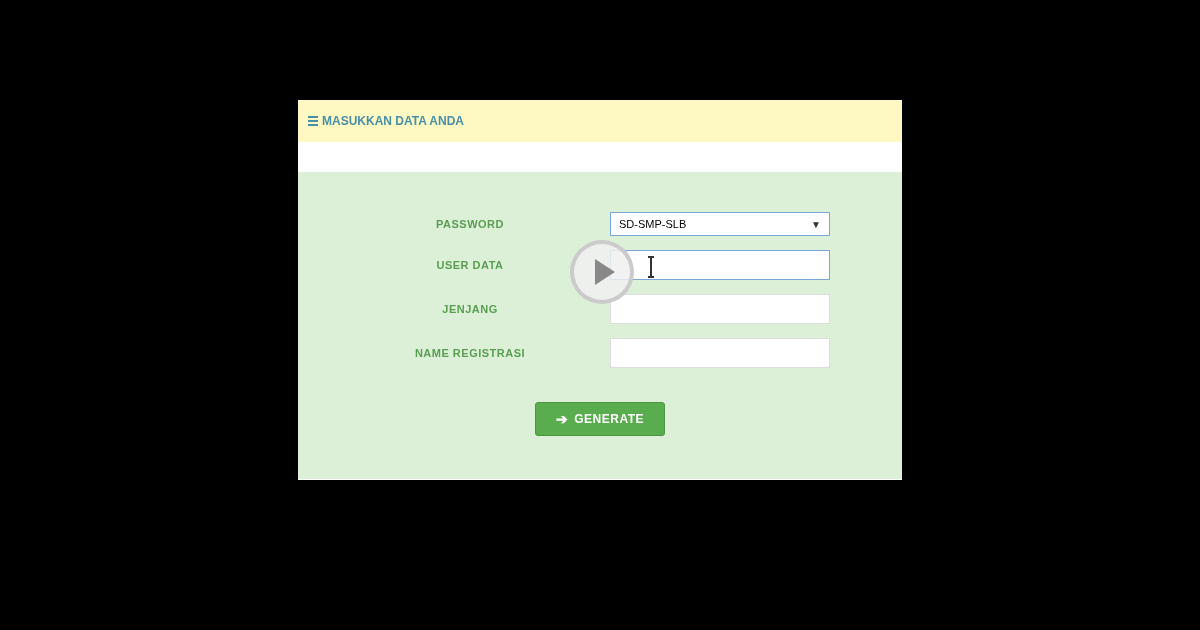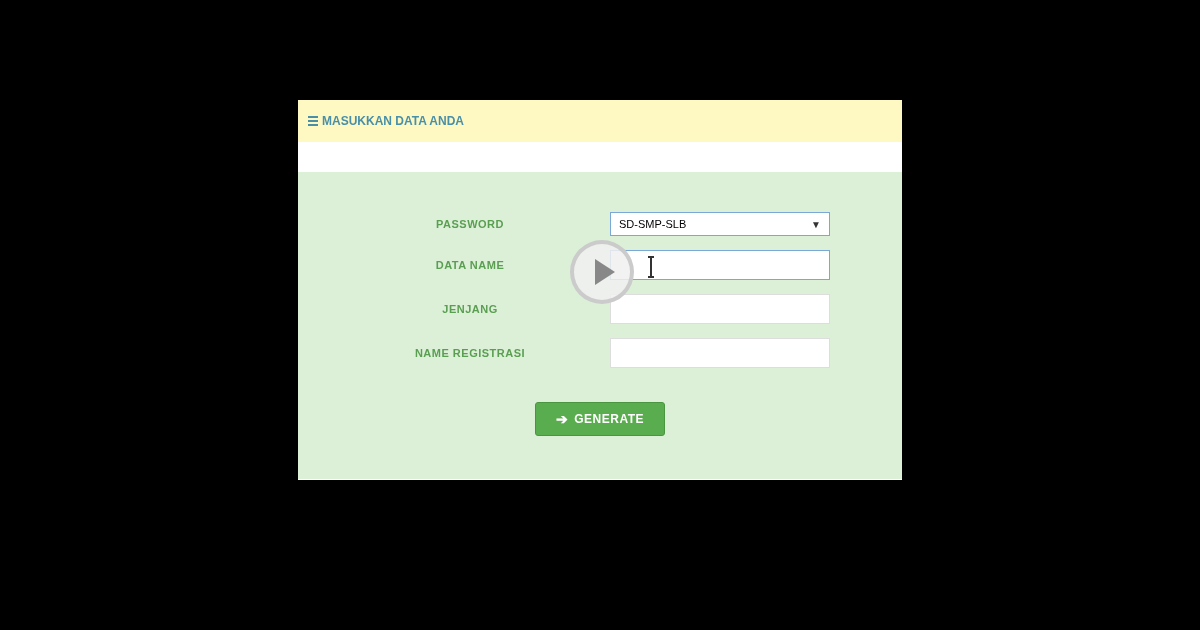--- a/index.html
+++ b/index.html
@@ -204,21 +204,21 @@
         <div class="form-select">
           <div class="form-select-text">
             <span>SD-SMP-SLB</span>
             <span class="select-arrow">▼</span>
           </div>
         </div>
       </div>
     </div>
 
     <div class="form-row">
-      <div class="form-label">DATA NAME</div>
+      <div class="form-label">USER DATA</div>
       <div class="form-control-wrap">
         <input type="text" class="form-input focused" value="" style="">
       </div>
     </div>
 
     <div class="form-row">
       <div class="form-label">JENJANG</div>
       <div class="form-control-wrap">
         <input type="password" class="form-input" value="" style="">
       </div>

